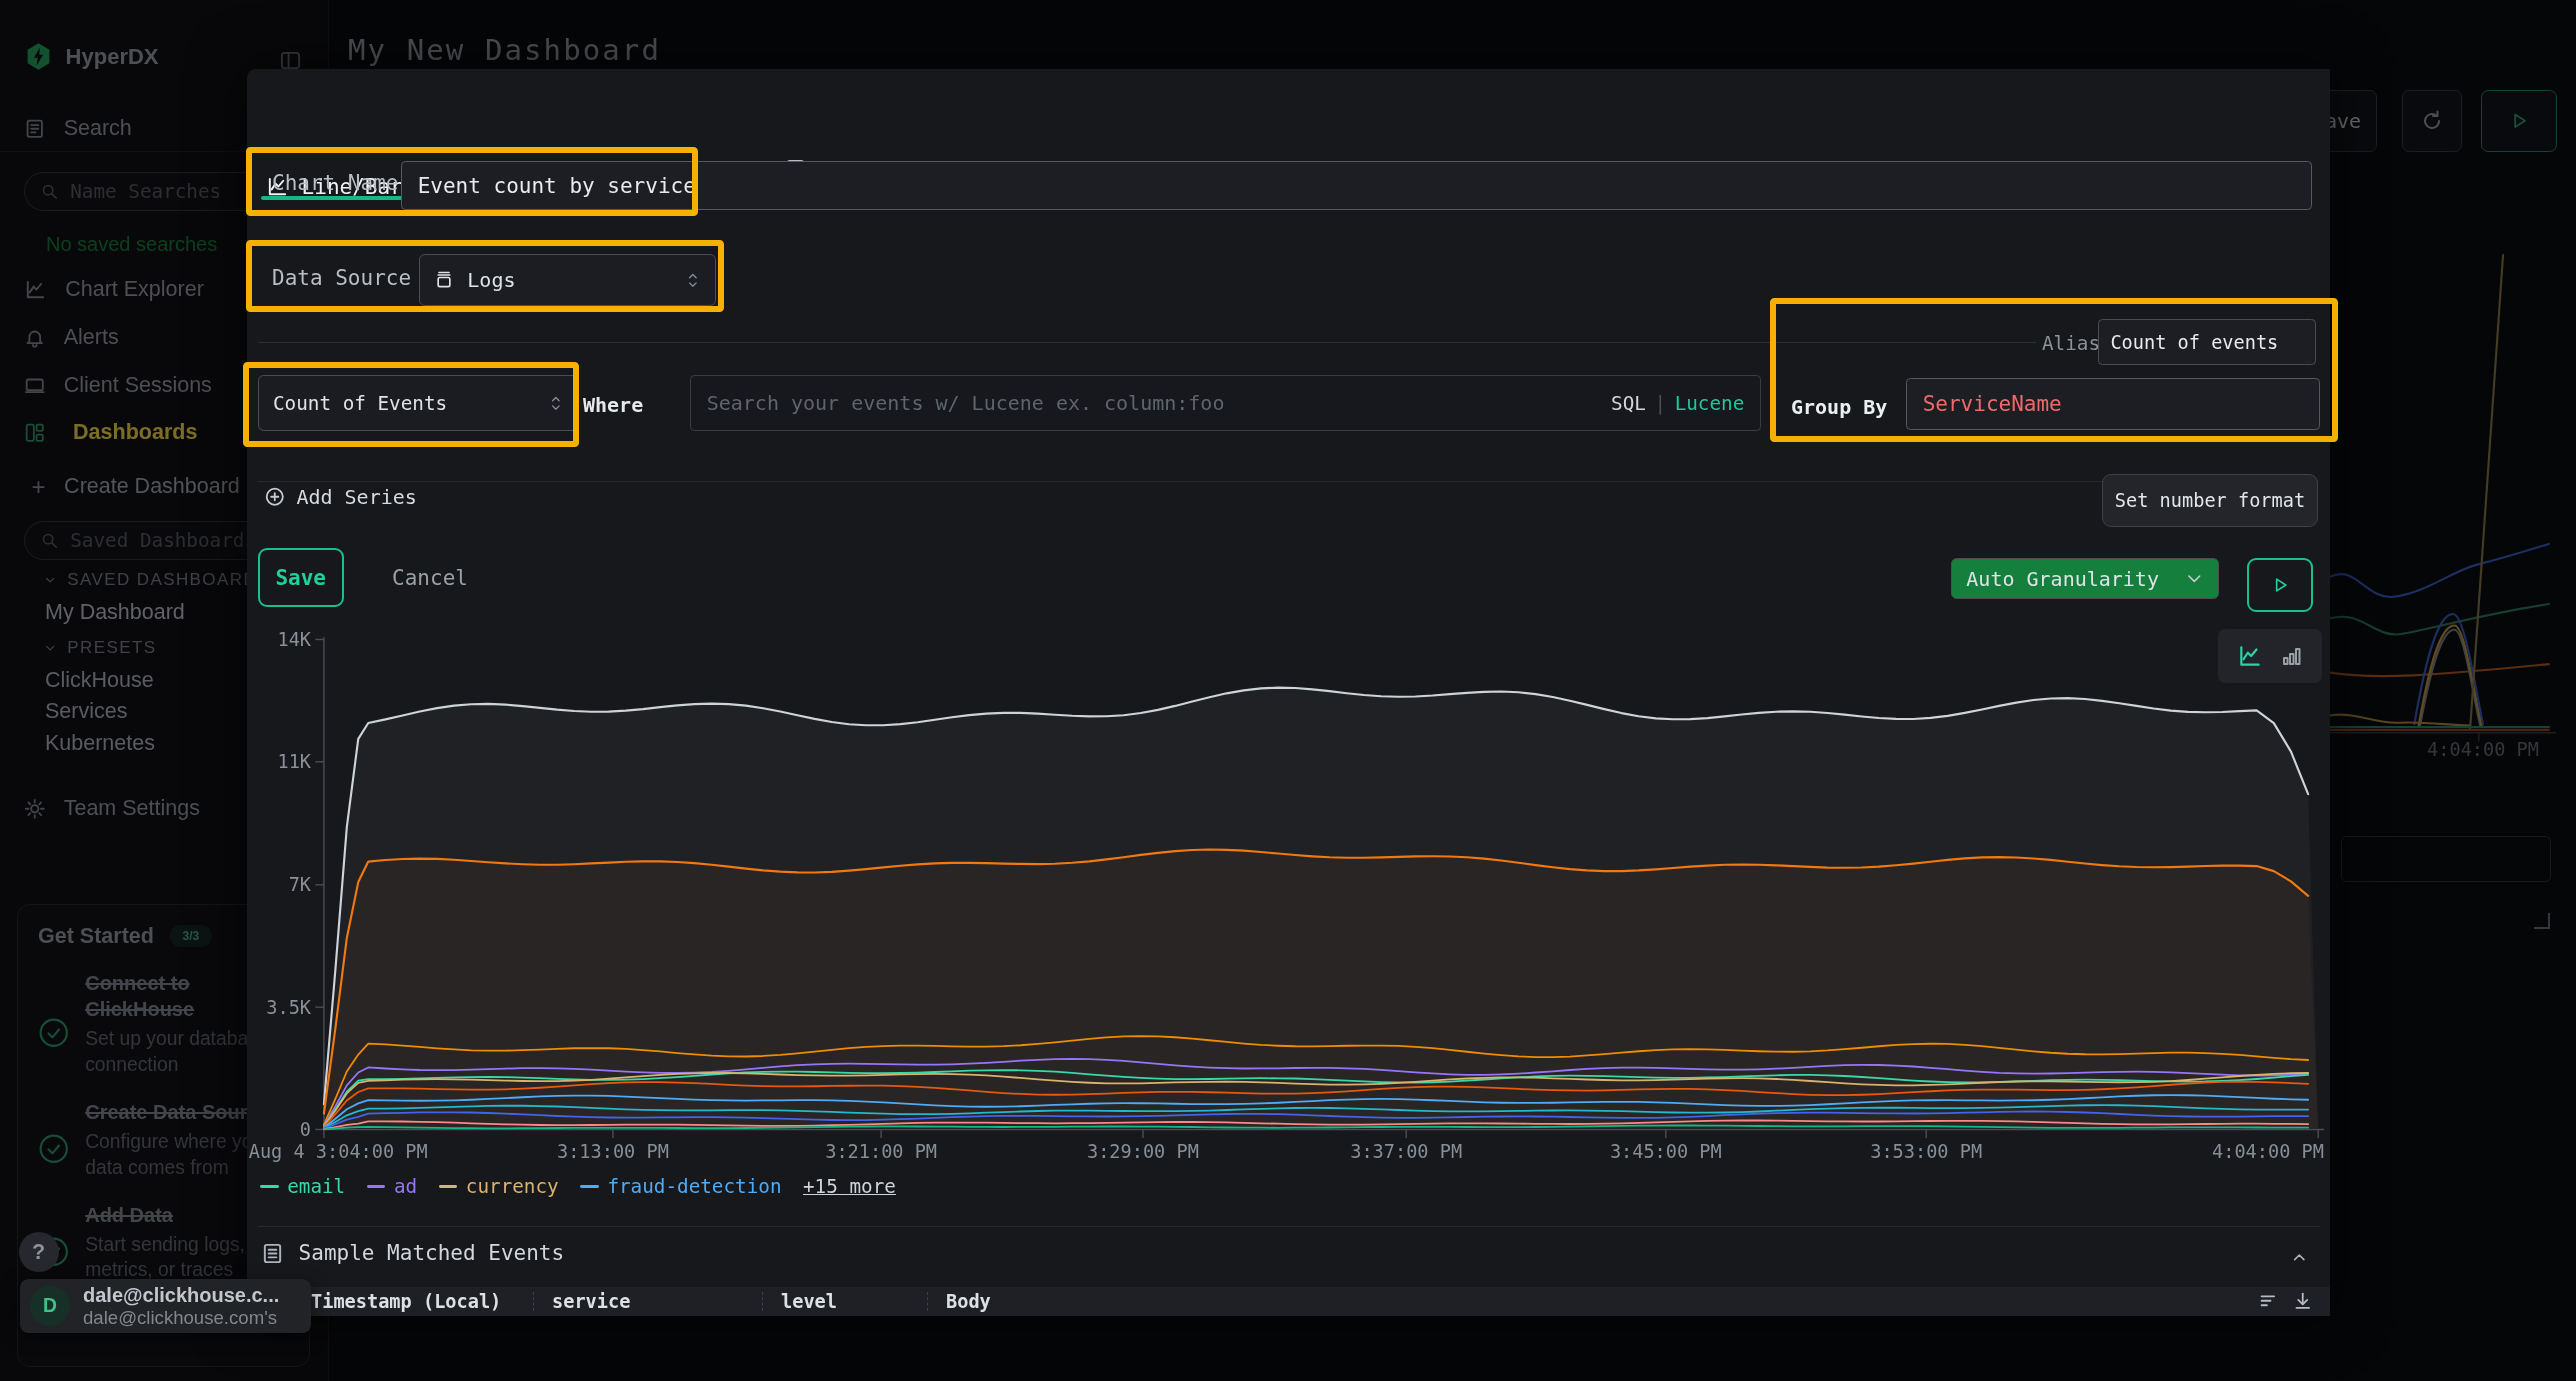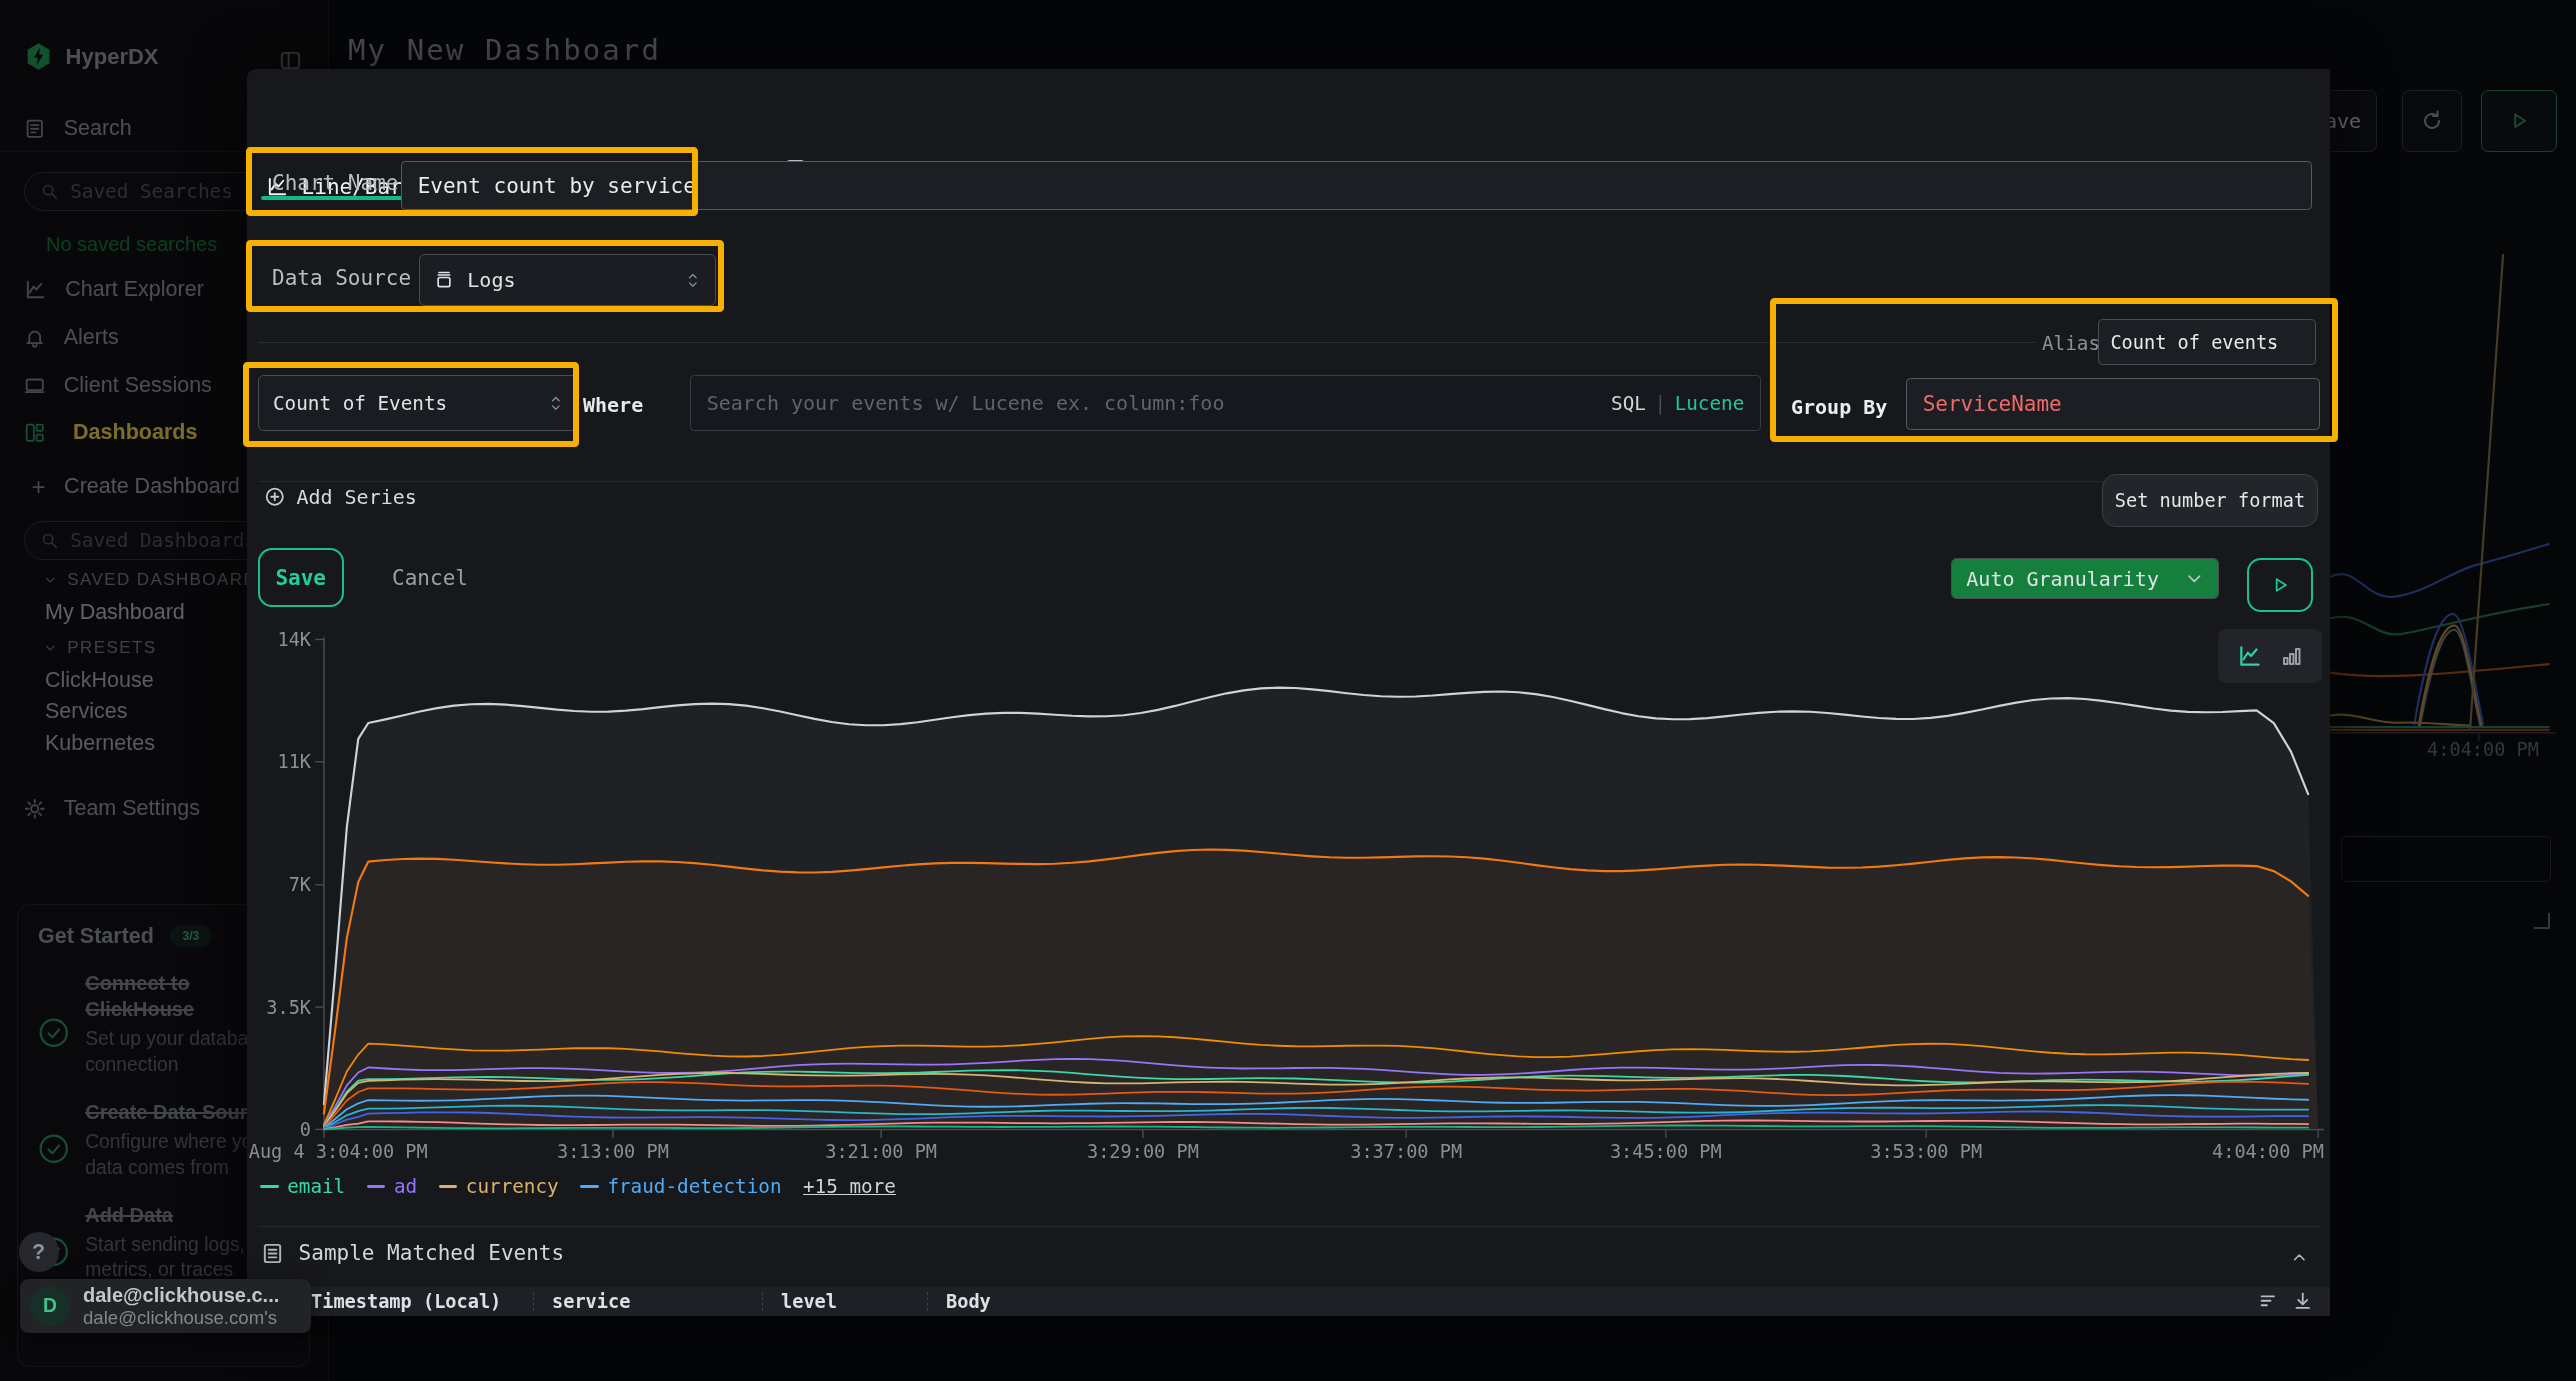--- a/index.html
+++ b/index.html
@@ -60,21 +60,21 @@
   .tab .icon{color:inherit}
   #tab-underline{position:absolute;left:14.3px;top:128px;width:2051px;height:2.1px;background:#2a2c31}
   #tab-underline-active{position:absolute;left:14.3px;top:127px;width:166px;height:3.6px;background:#12b886;border-radius:2.1px}
   .flabel{position:absolute;font-size:21px;color:#b9bec4}
   .finput{position:absolute;background:#1c1e23;border:1.4px solid #56595f;border-radius:4.3px;
           display:flex;align-items:center;padding:0 15.7px;font-size:21px;color:#e8eaed}
   .fselect{position:absolute;background:#1b1d22;border:1.4px solid #4a4d53;border-radius:5.7px;
            display:flex;align-items:center;gap:13px;padding:0 14.3px;font-size:20px;color:#dfe3e7}
   .fselect .spread{flex:1}
   .rule{position:absolute;height:1.4px;background:#2c2e33}
-  .btn{position:absolute;display:flex;align-items:center;justify-content:center;border-radius:14px;font-size:21px}
+  .btn{position:absolute;display:flex;align-items:center;justify-content:center;border-radius:9px;font-size:21px}
   #save-btn{border:2.1px solid #18c08d;color:#22ce9a;font-weight:bold}
   #cancel-btn{color:#9aa0a7}
   #numfmt-btn{background:#23252a;border:1.4px solid #3d4046;color:#e3e6ea;font-size:18.6px}
   #play-btn2{border:2.1px solid #18c08d;color:#22ce9a}
   #chart-toggle{position:absolute;left:1971px;top:560px;width:104px;height:54px;background:#22242a;border-radius:7.2px;
                 display:flex;align-items:center;justify-content:center;gap:15.7px;z-index:2}
   #legend{position:absolute;left:13px;top:1106px;display:flex;align-items:center;gap:21.5px;font-size:19.3px}
   .leg-item{display:flex;align-items:center;gap:8.6px}
   .leg-dash{width:18.6px;height:2.9px;border-radius:1.4px}
   #legend-more{color:#ced4da;text-decoration:underline}
@@ -114,21 +114,21 @@
     </div>
     <div class="abs" style="left:0;top:151px;width:329px;height:0.7px;background:#1d1f23"></div>
 
     <div class="pill" style="top:172px">
       <span class="icon">
         <svg width="18.6" height="18.6" viewBox="0 0 24 24">
             <circle cx="10.5" cy="10.5" r="6"></circle>
             <line x1="15" y1="15" x2="21" y2="21"></line>
           </svg>
       </span>
-      <span class="mono">Saved Searches</span>
+      <span class="mono">Name Searches</span>
     </div>
     <div class="abs" style="left:46px;top:233px;font-size:20px;color:#15803d">No saved searches</div>
 
     <div id="nav-main">
         <div class="side-row" style="left: 23.6px; top: 275px;">
           <span class="icon">
             <svg width="23" height="23" viewBox="0 0 24 24">
               <path d="M4 4v16h16"></path>
               <polyline points="6,15 10,9 13,12 18,6"></polyline>
             </svg>

